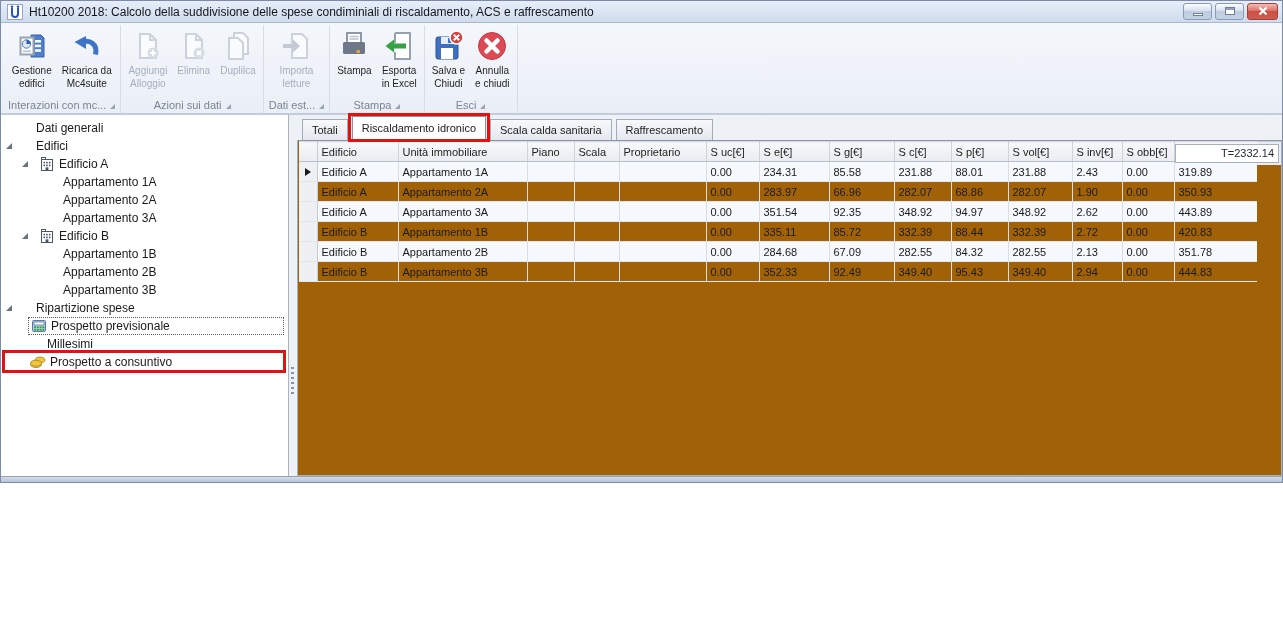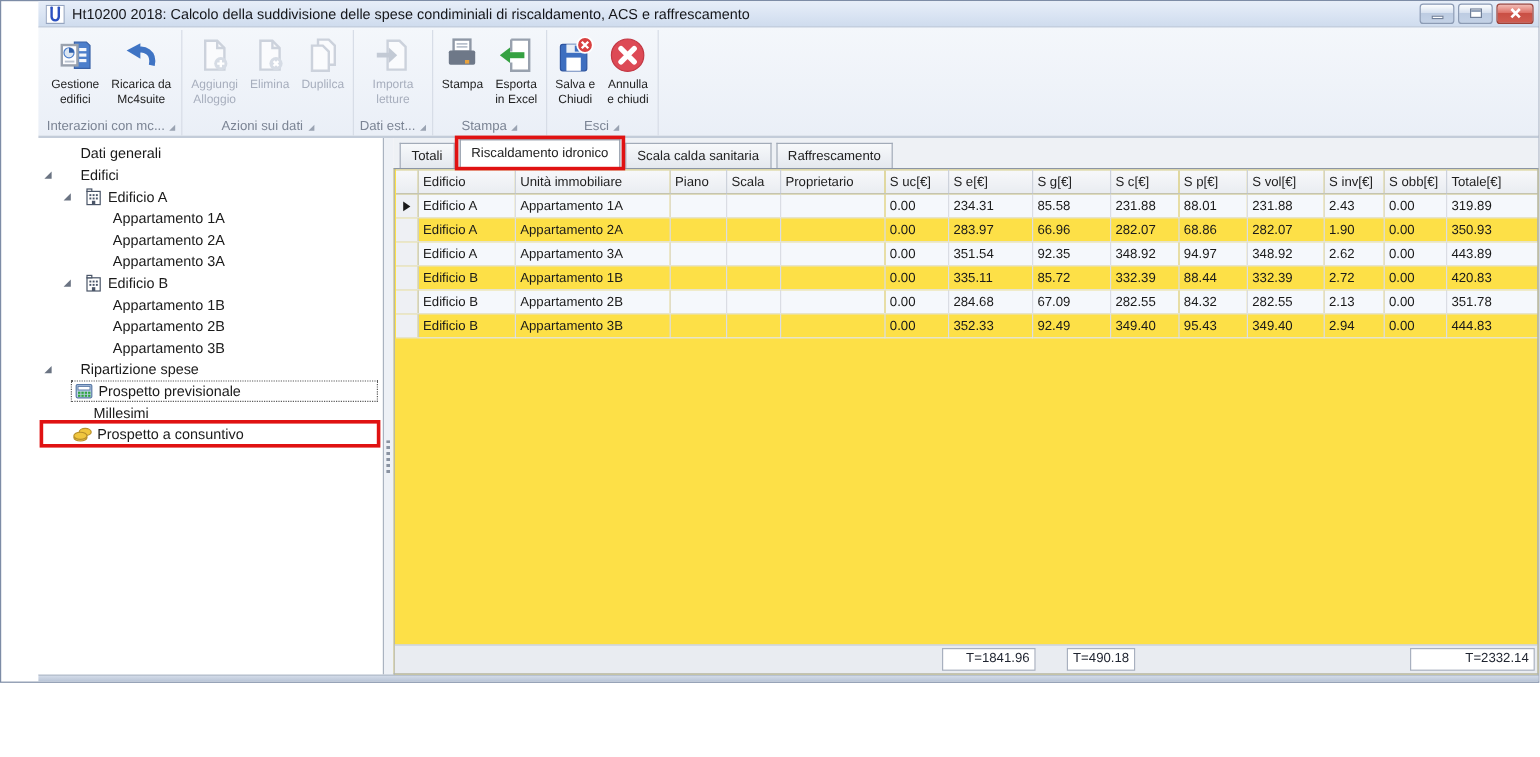--- a/index.html
+++ b/index.html
@@ -1,19 +1,19 @@
 <!DOCTYPE html>
 <html><head>
 <meta charset="utf-8">
 <style>
   * { margin:0; padding:0; box-sizing:border-box; }
   html,body { width:1283px; height:631px; overflow:hidden; }
   body { font-family:"Liberation Sans", sans-serif; background:#fff; position:relative; }
 
-  #frame { width:1283px; height:569px; border:1px solid #7d8ca6; display:flex; flex-direction:column; background:#fff;padding-left:31px; }
+  #frame { width:1283px; height:483px; border:1px solid #7d8ca6; display:flex; flex-direction:column; background:#fff; }
 
   
   #titlebar { height:22px; flex:0 0 22px; display:flex; align-items:center;
     background:linear-gradient(#e7eef9, #cfdcee); border-bottom:1px solid #aab8cf; padding:0 4px; }
   #app-icon { width:16px; height:16px; margin:0 6px 0 2px; flex:0 0 16px; }
   #title-text { font-size:12px; color:#15161a; white-space:nowrap; }
   #winbtns { margin-left:auto; display:flex; gap:3px; align-items:flex-start; height:22px; padding-top:2px; }
   .wbtn { width:29px; height:17px; border:1px solid #8c9bb4; border-radius:3px;
     background:linear-gradient(#fdfefe, #d6e0ef 45%, #bdccе2 46%, #c4d2e6);
     background:linear-gradient(#fdfefe, #d6e0ef 45%, #bdcce2 46%, #c4d2e6);
@@ -58,21 +58,21 @@
   #splitter .grip { position:absolute; left:2px; top:252px; width:3px; height:28px;
     background:repeating-linear-gradient(#8a93a2 0 2px, transparent 2px 5px); }
 
   
   #content { flex:1; display:flex; flex-direction:column; min-width:0; }
   #tabstrip { height:25px; flex:0 0 25px; position:relative; padding-left:5px; display:flex; align-items:flex-end; background:#eef1f5; }
   .tab { position:relative; height:21px; line-height:20px; padding:0 9px; font-size:11px; color:#222;
     background:linear-gradient(#f7f9fb, #e4e8ee); border:1px solid #a2abb8; border-bottom:none; margin-right:4px; cursor:default; }
   .tab.active { height:24px; line-height:23px; background:#fff; border-color:#8b95a4; z-index:2; }
 
-  #page { flex:1; border:1px solid #a8b0bc; border-top:1px solid #8b95a4; background:#fde047; display:flex; flex-direction:column; min-height:0; position:relative; }
+  #page { flex:1; border:1px solid #a8b0bc; border-top:1px solid #8b95a4; background:#a16207; display:flex; flex-direction:row; min-height:0; position:relative; }
   #gridwrap { flex:1; overflow:hidden; padding-left:1px; }
   table { border-collapse:collapse; table-layout:fixed; width:982px; font-size:11px; }
   th { background:linear-gradient(#f7f8fa, #e9ecf1); border-right:1px solid #cdd2db; border-bottom:1px solid #b7bdc9; border-top:1px solid #d7dbe2;
     height:20px; font-weight:400; text-align:left; padding:0 4px; color:#1e1e1e; overflow:hidden; white-space:nowrap; }
   td { border-right:1px solid #dadde4; border-bottom:1px solid #e2e5ea; padding:0 4px; height:20px; color:#1a1a1a; overflow:hidden; white-space:nowrap; }
   td.ind, th.ind { background:#eef0f4; border-right:1px solid #c6ccd6; padding:0; }
   th.ind { background:linear-gradient(#f7f8fa, #e9ecf1); }
   tbody tr:nth-child(odd) td:not(.ind) { background:#f5f8fc; }
   .rowmark { display:block; margin:0 auto; width:0; height:0; border-left:6px solid #1a1a1a; border-top:4px solid transparent; border-bottom:4px solid transparent; }
 

